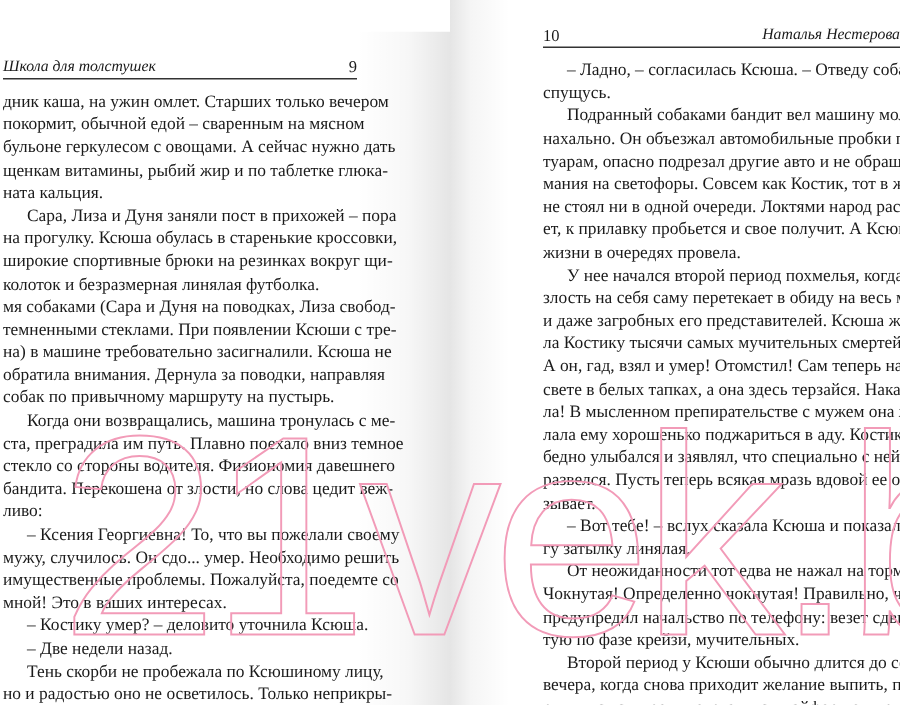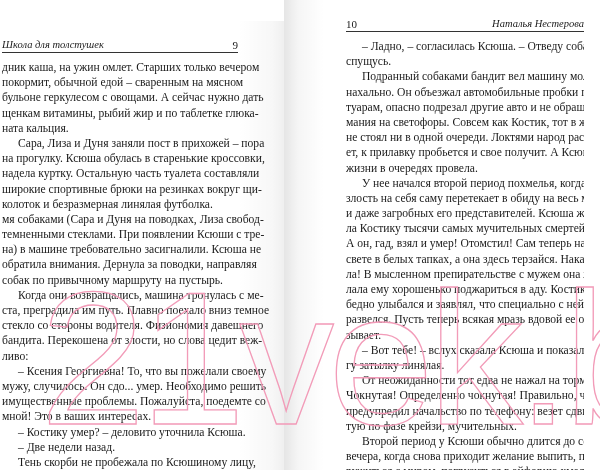--- a/index.html
+++ b/index.html
@@ -5,21 +5,21 @@
   html, body { margin: 0; padding: 0; }
   body {
     width: 600px; height: 470px; overflow: hidden; position: relative;
     background: #ffffff;
     font-family: "Liberation Serif", "DejaVu Serif", serif;
     color: #1a1a1a;
   }
   .spread { position: absolute; inset: 0; }
   .page { position: absolute; top: 0; height: 470px; overflow: hidden; background: #fff; }
   .page-left { left: 0; width: 300px; margin-top: 21px; }
-  .page-right { left: 284px; width: 300px; text-decoration: underline; }
+  .page-right { left: 300px; width: 300px; text-decoration: underline; }
   .gutter-left {
     position: absolute; left: 238px; top: 0; width: 62px; height: 470px;
     background: linear-gradient(to right, rgba(255,255,255,0) 0%, rgba(0,0,0,0.03) 55%, rgba(0,0,0,0.10) 100%);
   }
   .gutter-right {
     position: absolute; left: 0; top: 0; width: 40px; height: 470px;
     background: linear-gradient(to right, rgba(0,0,0,0.10) 0%, rgba(0,0,0,0.04) 35%, rgba(255,255,255,0) 100%);
   }
   .running-head {
     position: absolute; top: 17px; height: 14px;
@@ -60,21 +60,20 @@
       <span class="rh-num">9</span>
     </div>
     <div class="body-text" id="left-body">
         <span class="ln ">дник каша, на ужин омлет. Старших только вечером</span>
         <span class="ln ">покормит, обычной едой – сваренным на мясном</span>
         <span class="ln ">бульоне геркулесом с овощами. А сейчас нужно дать</span>
         <span class="ln ">щенкам витамины, рыбий жир и по таблетке глюка-</span>
         <span class="ln last">ната кальция.</span>
         <span class="ln indent">Сара, Лиза и Дуня заняли пост в прихожей – пора</span>
         <span class="ln ">на прогулку. Ксюша обулась в старенькие кроссовки,</span>
-        <span class="ln ">надела куртку. Остальную часть туалета составляли</span>
         <span class="ln ">широкие спортивные брюки на резинках вокруг щи-</span>
         <span class="ln last">колоток и безразмерная линялая футболка.</span>
         <span class="ln ">мя собаками (Сара и Дуня на поводках, Лиза свобод-</span>
         <span class="ln ">темненными стеклами. При появлении Ксюши с тре-</span>
         <span class="ln ">на) в машине требовательно засигналили. Ксюша не</span>
         <span class="ln ">обратила внимания. Дернула за поводки, направляя</span>
         <span class="ln last">собак по привычному маршруту на пустырь.</span>
         <span class="ln indent">Когда они возвращались, машина тронулась с ме-</span>
         <span class="ln ">ста, преградила им путь. Плавно поехало вниз темное</span>
         <span class="ln ">стекло со стороны водителя. Физиономия давешнего</span>

